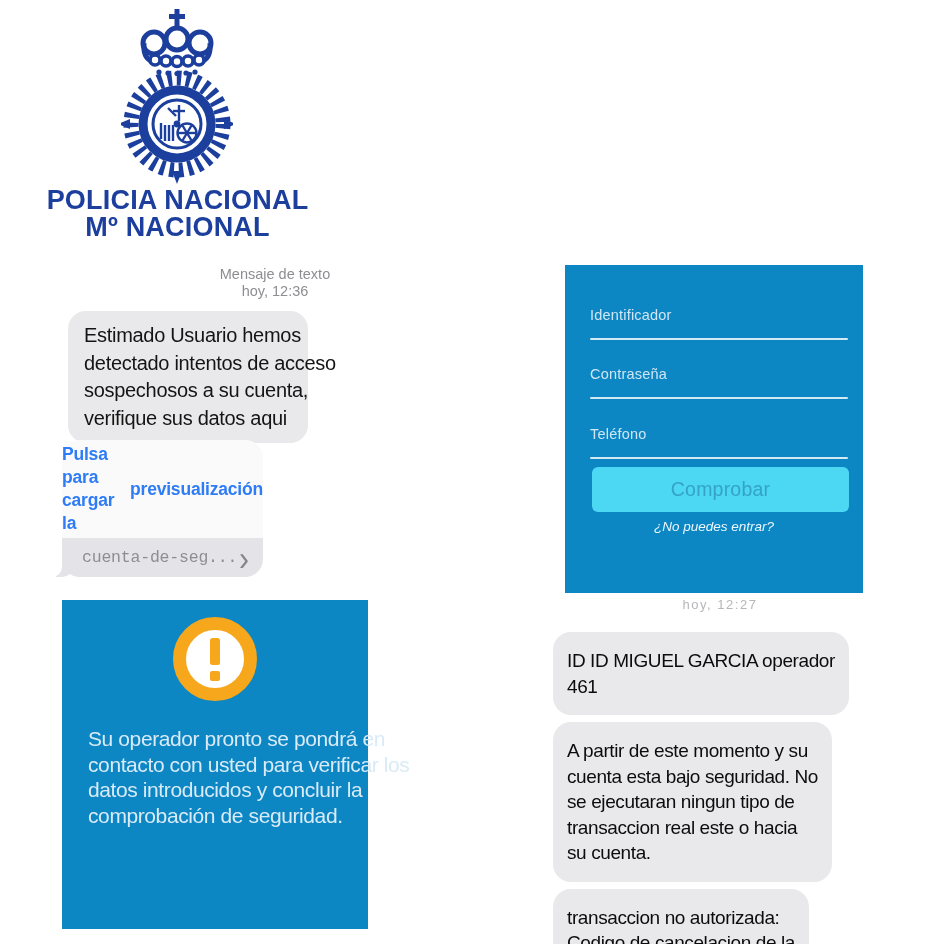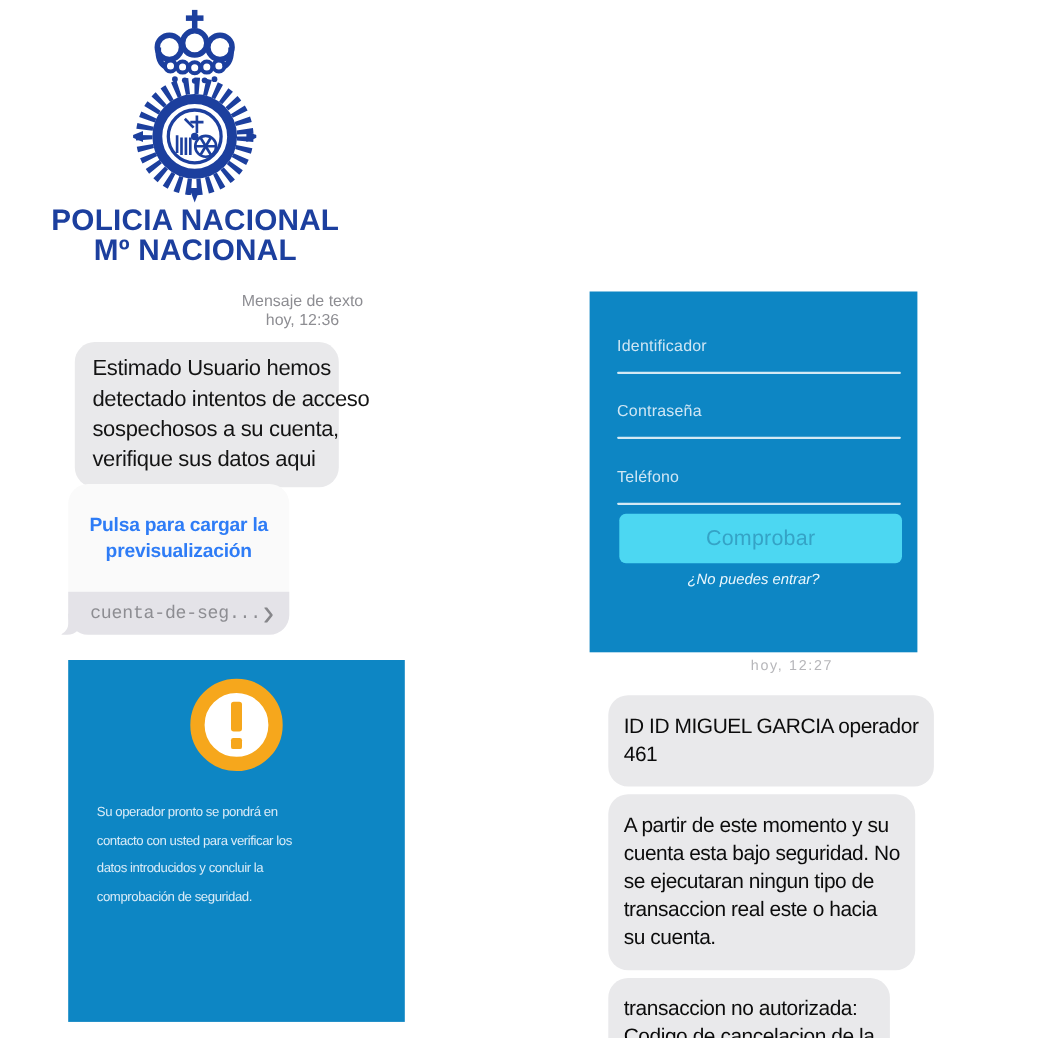--- a/index.html
+++ b/index.html
@@ -30,40 +30,40 @@
   
   .sms-header-left{position:absolute;left:155px;top:266px;width:240px;text-align:center;
                    color:var(--gray-text);font-size:14.5px;line-height:17px;}
   .bubble{background:var(--bubble-gray);border-radius:18px;color:#141414;position:relative;}
   .bubble-left-1{position:absolute;left:68px;top:311px;width:240px;padding:11px 16px;
                  font-size:20px;line-height:27.5px;letter-spacing:-.3px;}
   .bubble-line{white-space:nowrap;}
 
   .preview-bubble{position:absolute;left:62px;top:440px;width:201px;height:137px;cursor:pointer;}
   .preview-top{height:98px;background:var(--preview-top);border-radius:18px 18px 0 0;
-               display:flex;flex-direction:column;align-items:center;justify-content:center;
+               display:flex;flex-direction:row;align-items:center;justify-content:center;
                color:var(--link-blue);font-size:17.5px;line-height:23px;font-weight:bold;letter-spacing:-.2px;}
   .preview-bottom{height:39px;background:var(--preview-bottom);border-radius:0 0 18px 18px;
                   display:flex;align-items:center;padding:0 14px 0 20px;
                   color:var(--gray-text);font-size:16.5px;position:relative;z-index:1;}
   .preview-link-text{flex:1;letter-spacing:-.2px;font-family:Liberation Mono, monospace;}
   .chevron-icon{color:#86868a;font-size:30px;line-height:1;font-weight:normal;transform:scaleY(1.15);}
   .preview-bubble::before{content:"";position:absolute;bottom:0;left:-6px;width:19px;height:19px;
                   background:var(--preview-bottom);border-bottom-right-radius:14px;}
   .preview-bubble::after{content:"";position:absolute;bottom:0;left:-10px;width:10px;height:20px;
                   background:#fff;border-bottom-right-radius:10px;}
 
   
   .warning-panel{position:absolute;left:62px;top:600px;width:306px;height:329px;background:var(--panel-blue);}
   .warning-icon{position:absolute;left:50%;top:16px;transform:translateX(-50%);width:86px;height:86px;}
   .warning-text{position:absolute;left:26px;top:126px;width:270px;color:var(--panel-text);
-                font-size:12px;line-height:25.5px;letter-spacing:-.4px;}
-
-  
-  .phishing-form{position:absolute;left:536px;top:265px;width:298px;height:328px;background:var(--panel-blue);}
+                font-size:21px;line-height:25.5px;letter-spacing:-.4px;}
+
+  
+  .phishing-form{position:absolute;left:565px;top:265px;width:298px;height:328px;background:var(--panel-blue);}
   .form-field{position:absolute;left:25px;width:258px;height:33px;cursor:text;}
   .form-field .field-label{color:var(--label-text);font-size:14.5px;letter-spacing:.2px;}
   .form-field .field-underline{position:absolute;left:0;right:0;bottom:0;height:2px;
                 background:rgba(255,255,255,.82);border-radius:1px;}
   .field-1{top:42px;}
   .field-2{top:101px;}
   .field-3{top:161px;}
   .submit-button{position:absolute;left:27px;top:202px;width:257px;height:45px;
                  background:var(--button-cyan);border-radius:6px;border:none;cursor:pointer;
                  display:flex;align-items:center;justify-content:center;

